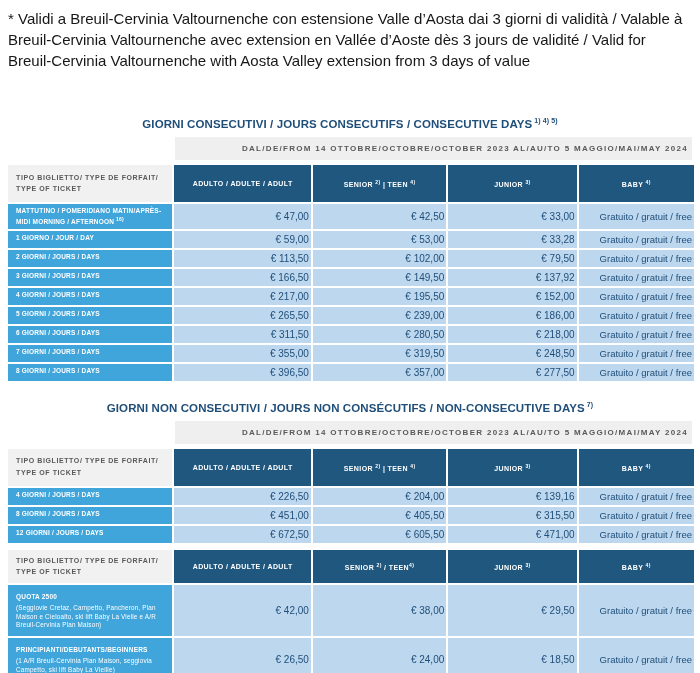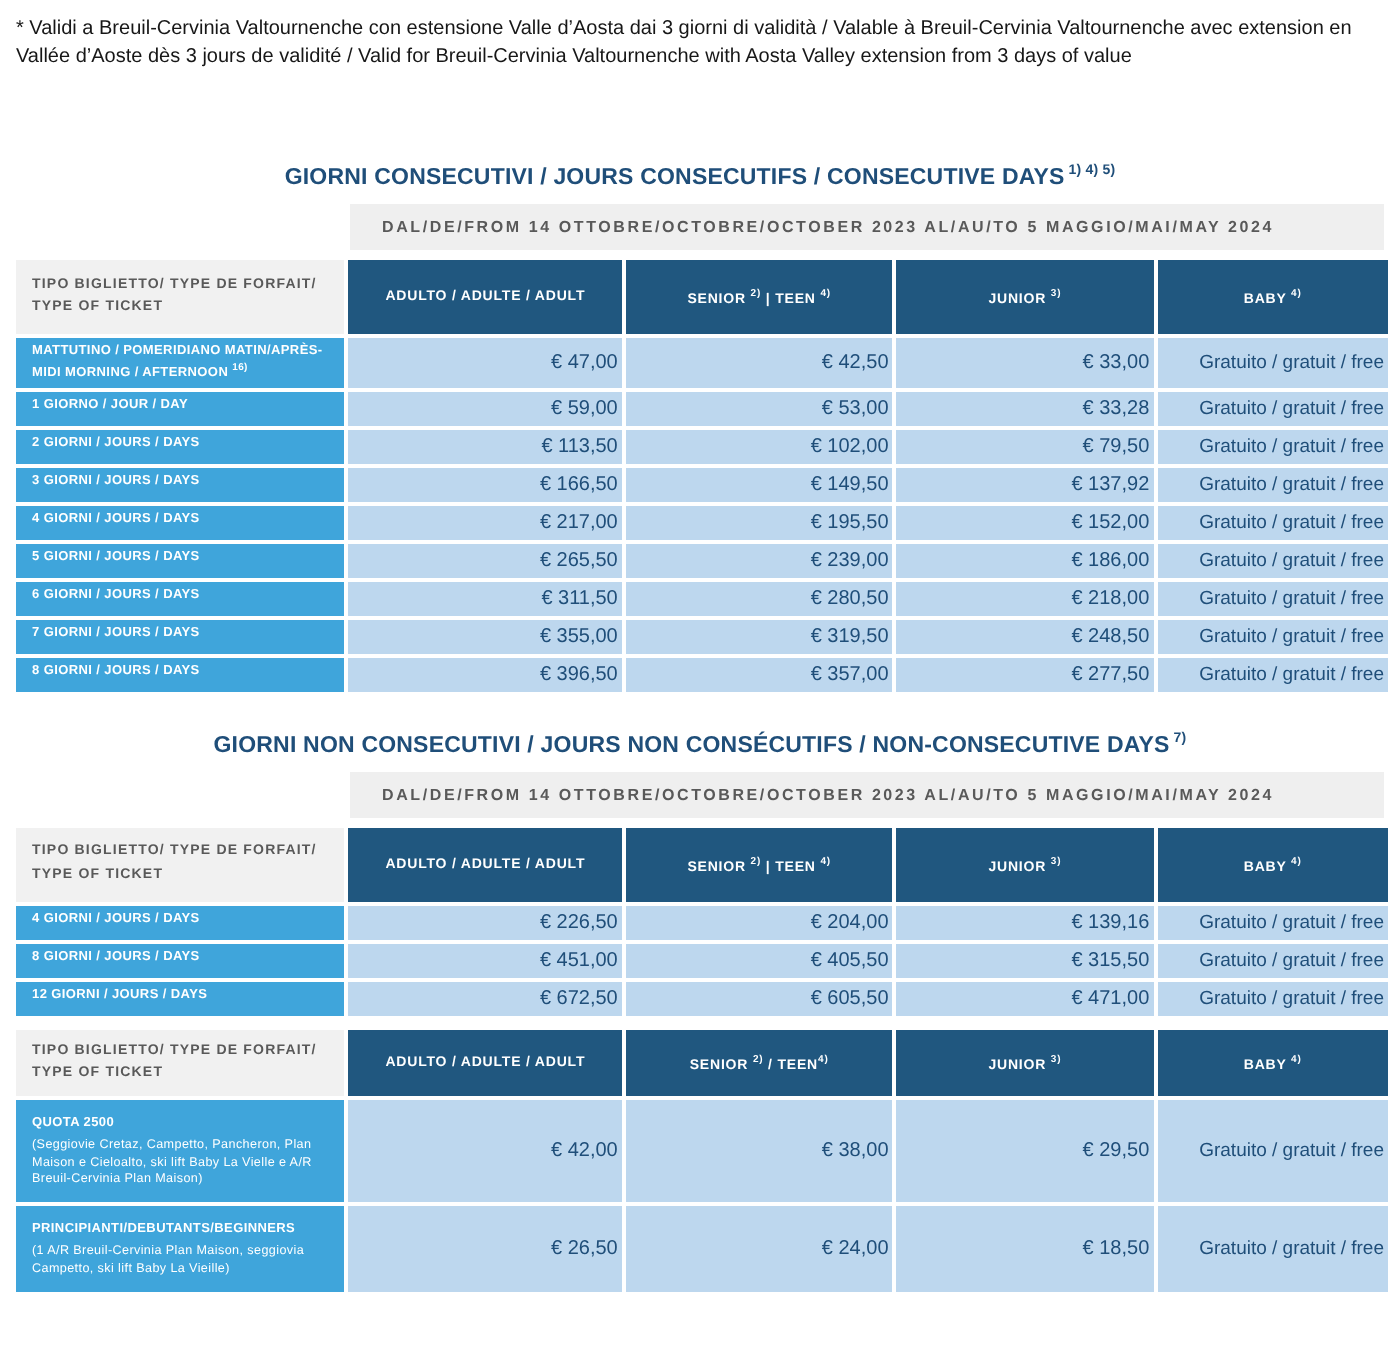--- a/index.html
+++ b/index.html
@@ -11,34 +11,34 @@
     --muted:#595959;
   }
   *{box-sizing:border-box;}
   html,body{margin:0;padding:0;}
   body{
     width:700px;height:673px;overflow:hidden;background:#ffffff;
     font-family:"Liberation Sans",sans-serif;
   }
   .note{
     width:688px;padding:8px 4px 0 8px;
-    font-size:10px;line-height:1.4;color:#171717;
+    font-size:15px;line-height:1.4;color:#171717;
   }
   .price-section .section-title{
     margin:0;text-align:center;color:var(--title-blue);
     font-size:11.5px;font-weight:bold;letter-spacing:0.1px;
   }
   .price-section:nth-of-type(1) .section-title{margin-top:46px;}
   .price-section:nth-of-type(2) .section-title{margin-top:18px;}
   .price-section:nth-of-type(3) .section-title{margin-top:24px;}
   .section-title sup{font-size:7px;margin-left:2px;font-weight:bold;}
   .date-bar{
-    margin:7px 0 0 175px;width:517px;padding:7px 16px;
+    margin:7px 0 0 175px;width:517px;padding:7px 4px;
     background:var(--bar-gray);color:var(--muted);
-    font-size:8px;font-weight:bold;letter-spacing:1.3px;text-align:left;
+    font-size:8px;font-weight:bold;letter-spacing:1.3px;text-align:right;
   }
   table.price-table{
     margin-left:6px;width:690px;table-layout:fixed;
     border-collapse:separate;border-spacing:2px;
     margin-top:3px;
   }
   col.c0{width:164px;} col.c1{width:136px;} col.c2{width:133px;}
   col.c3{width:128px;} col.c4{width:115px;}
   th.ticket-h{
     background:#F1F1F1;color:var(--muted);

